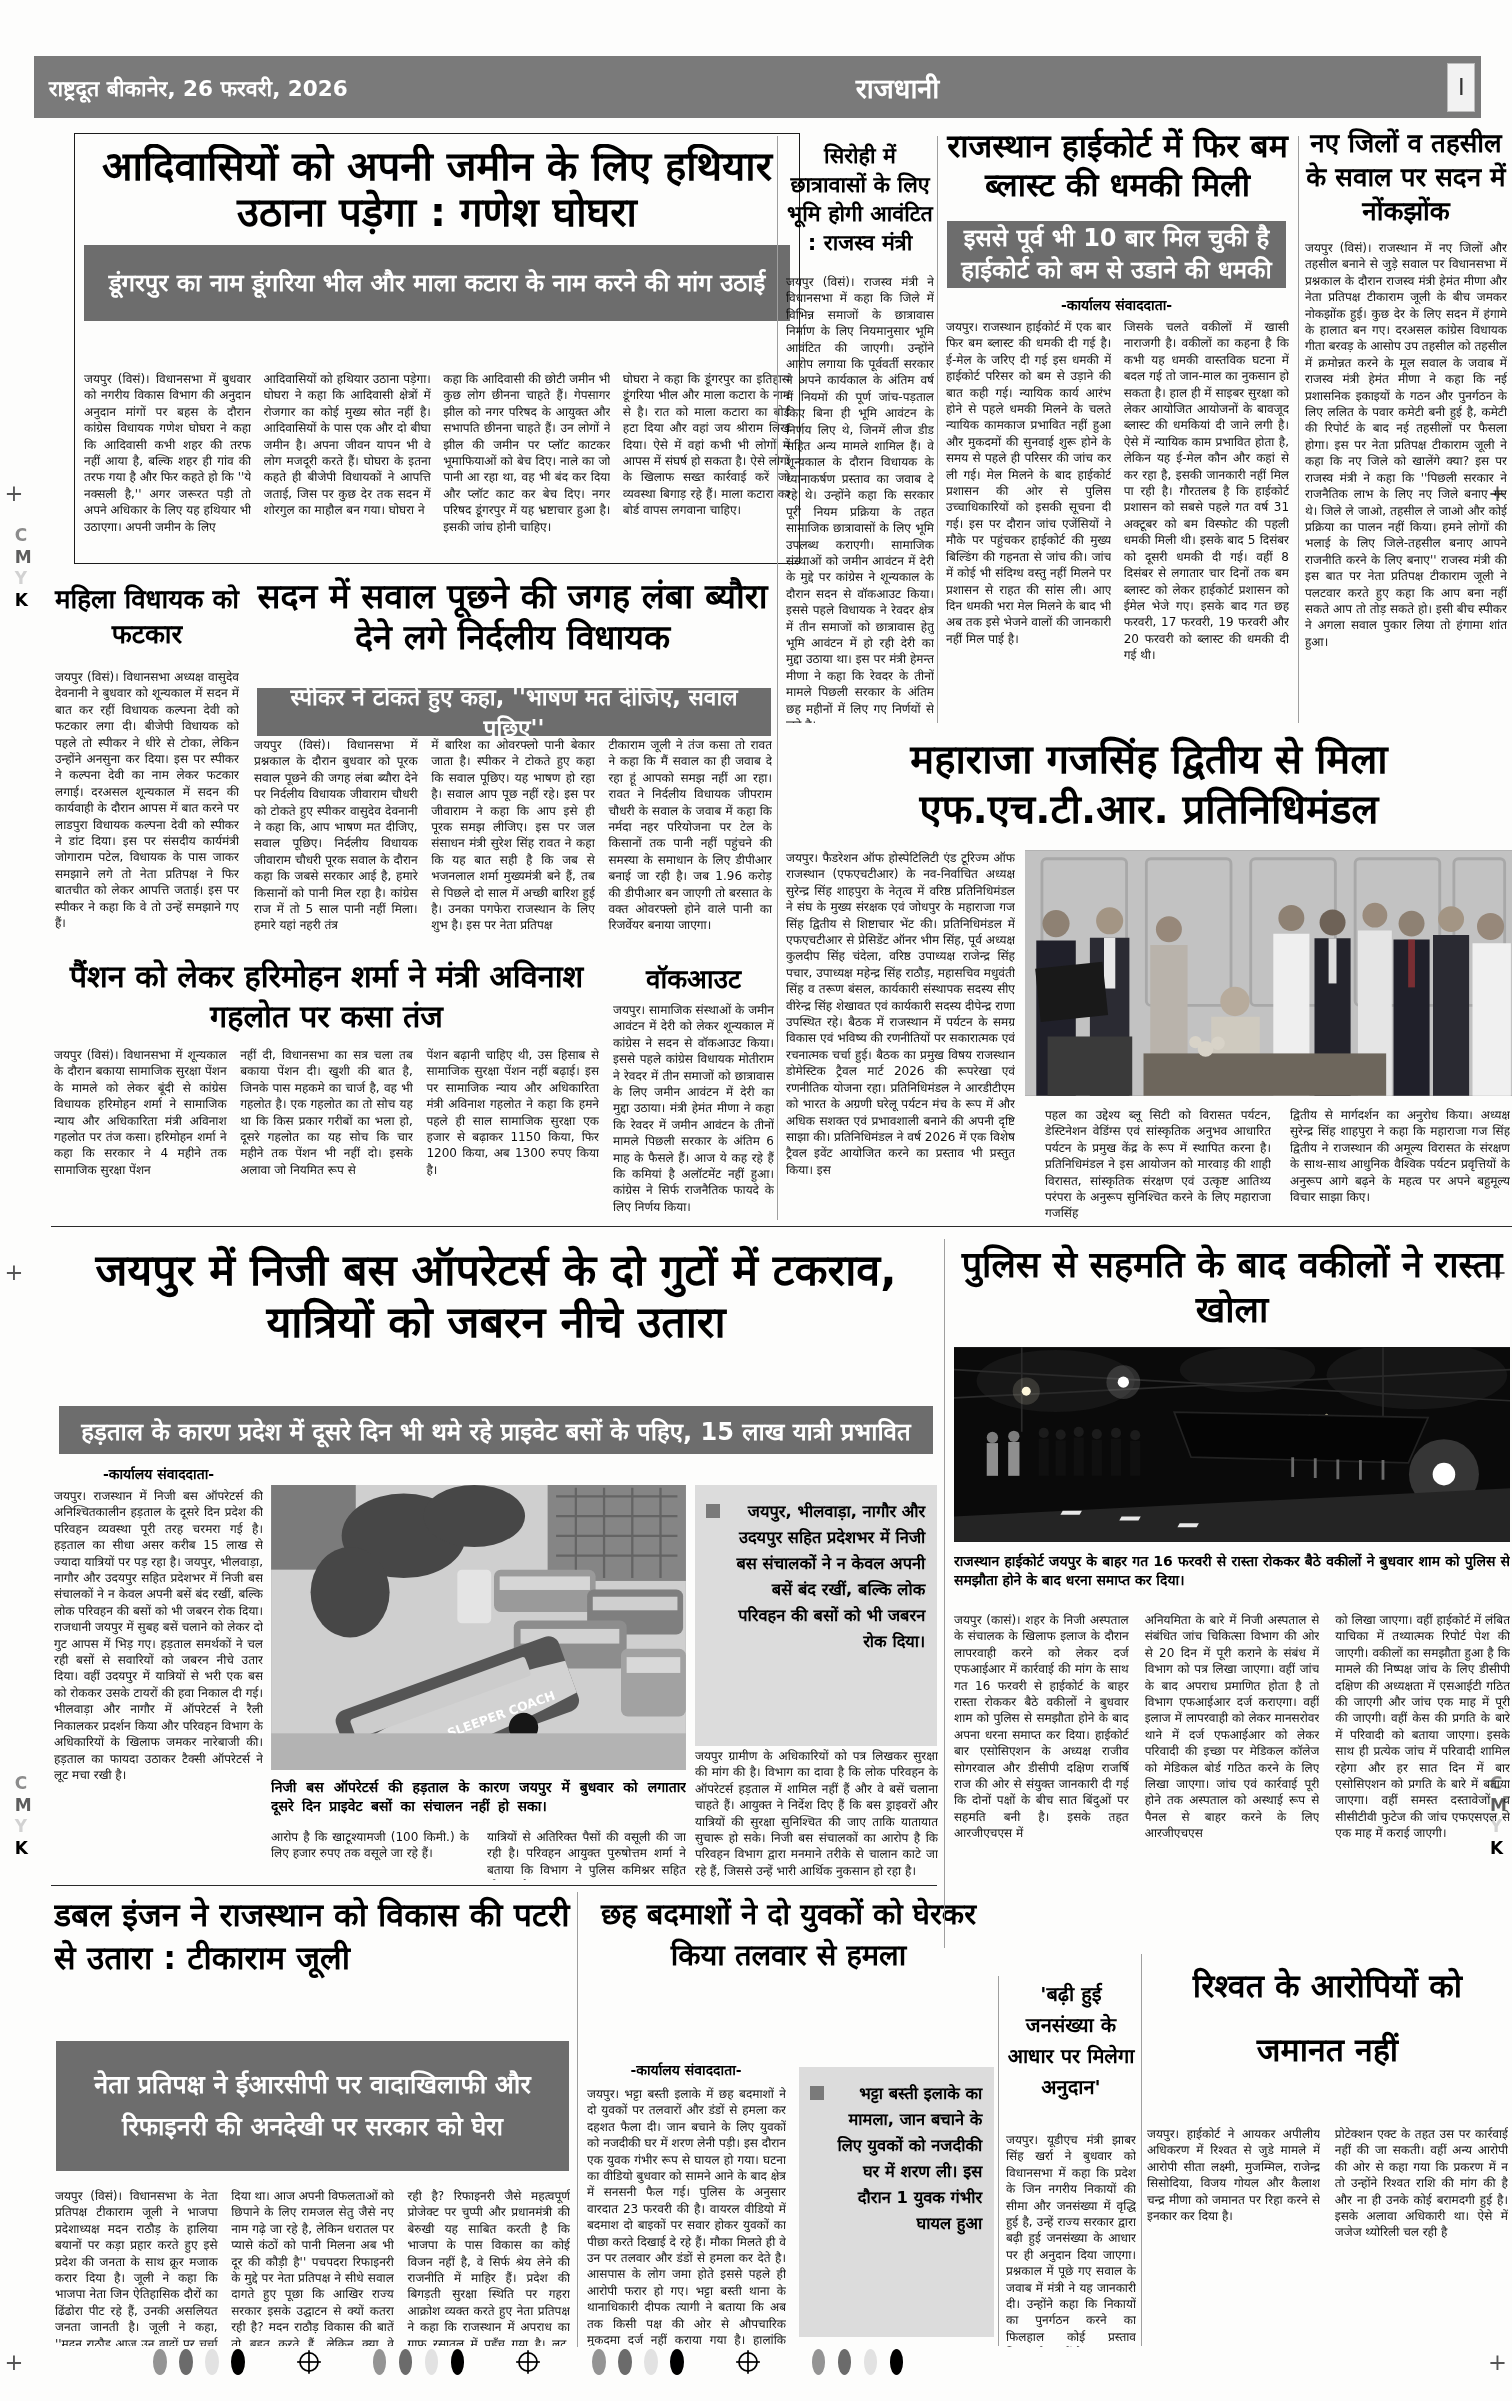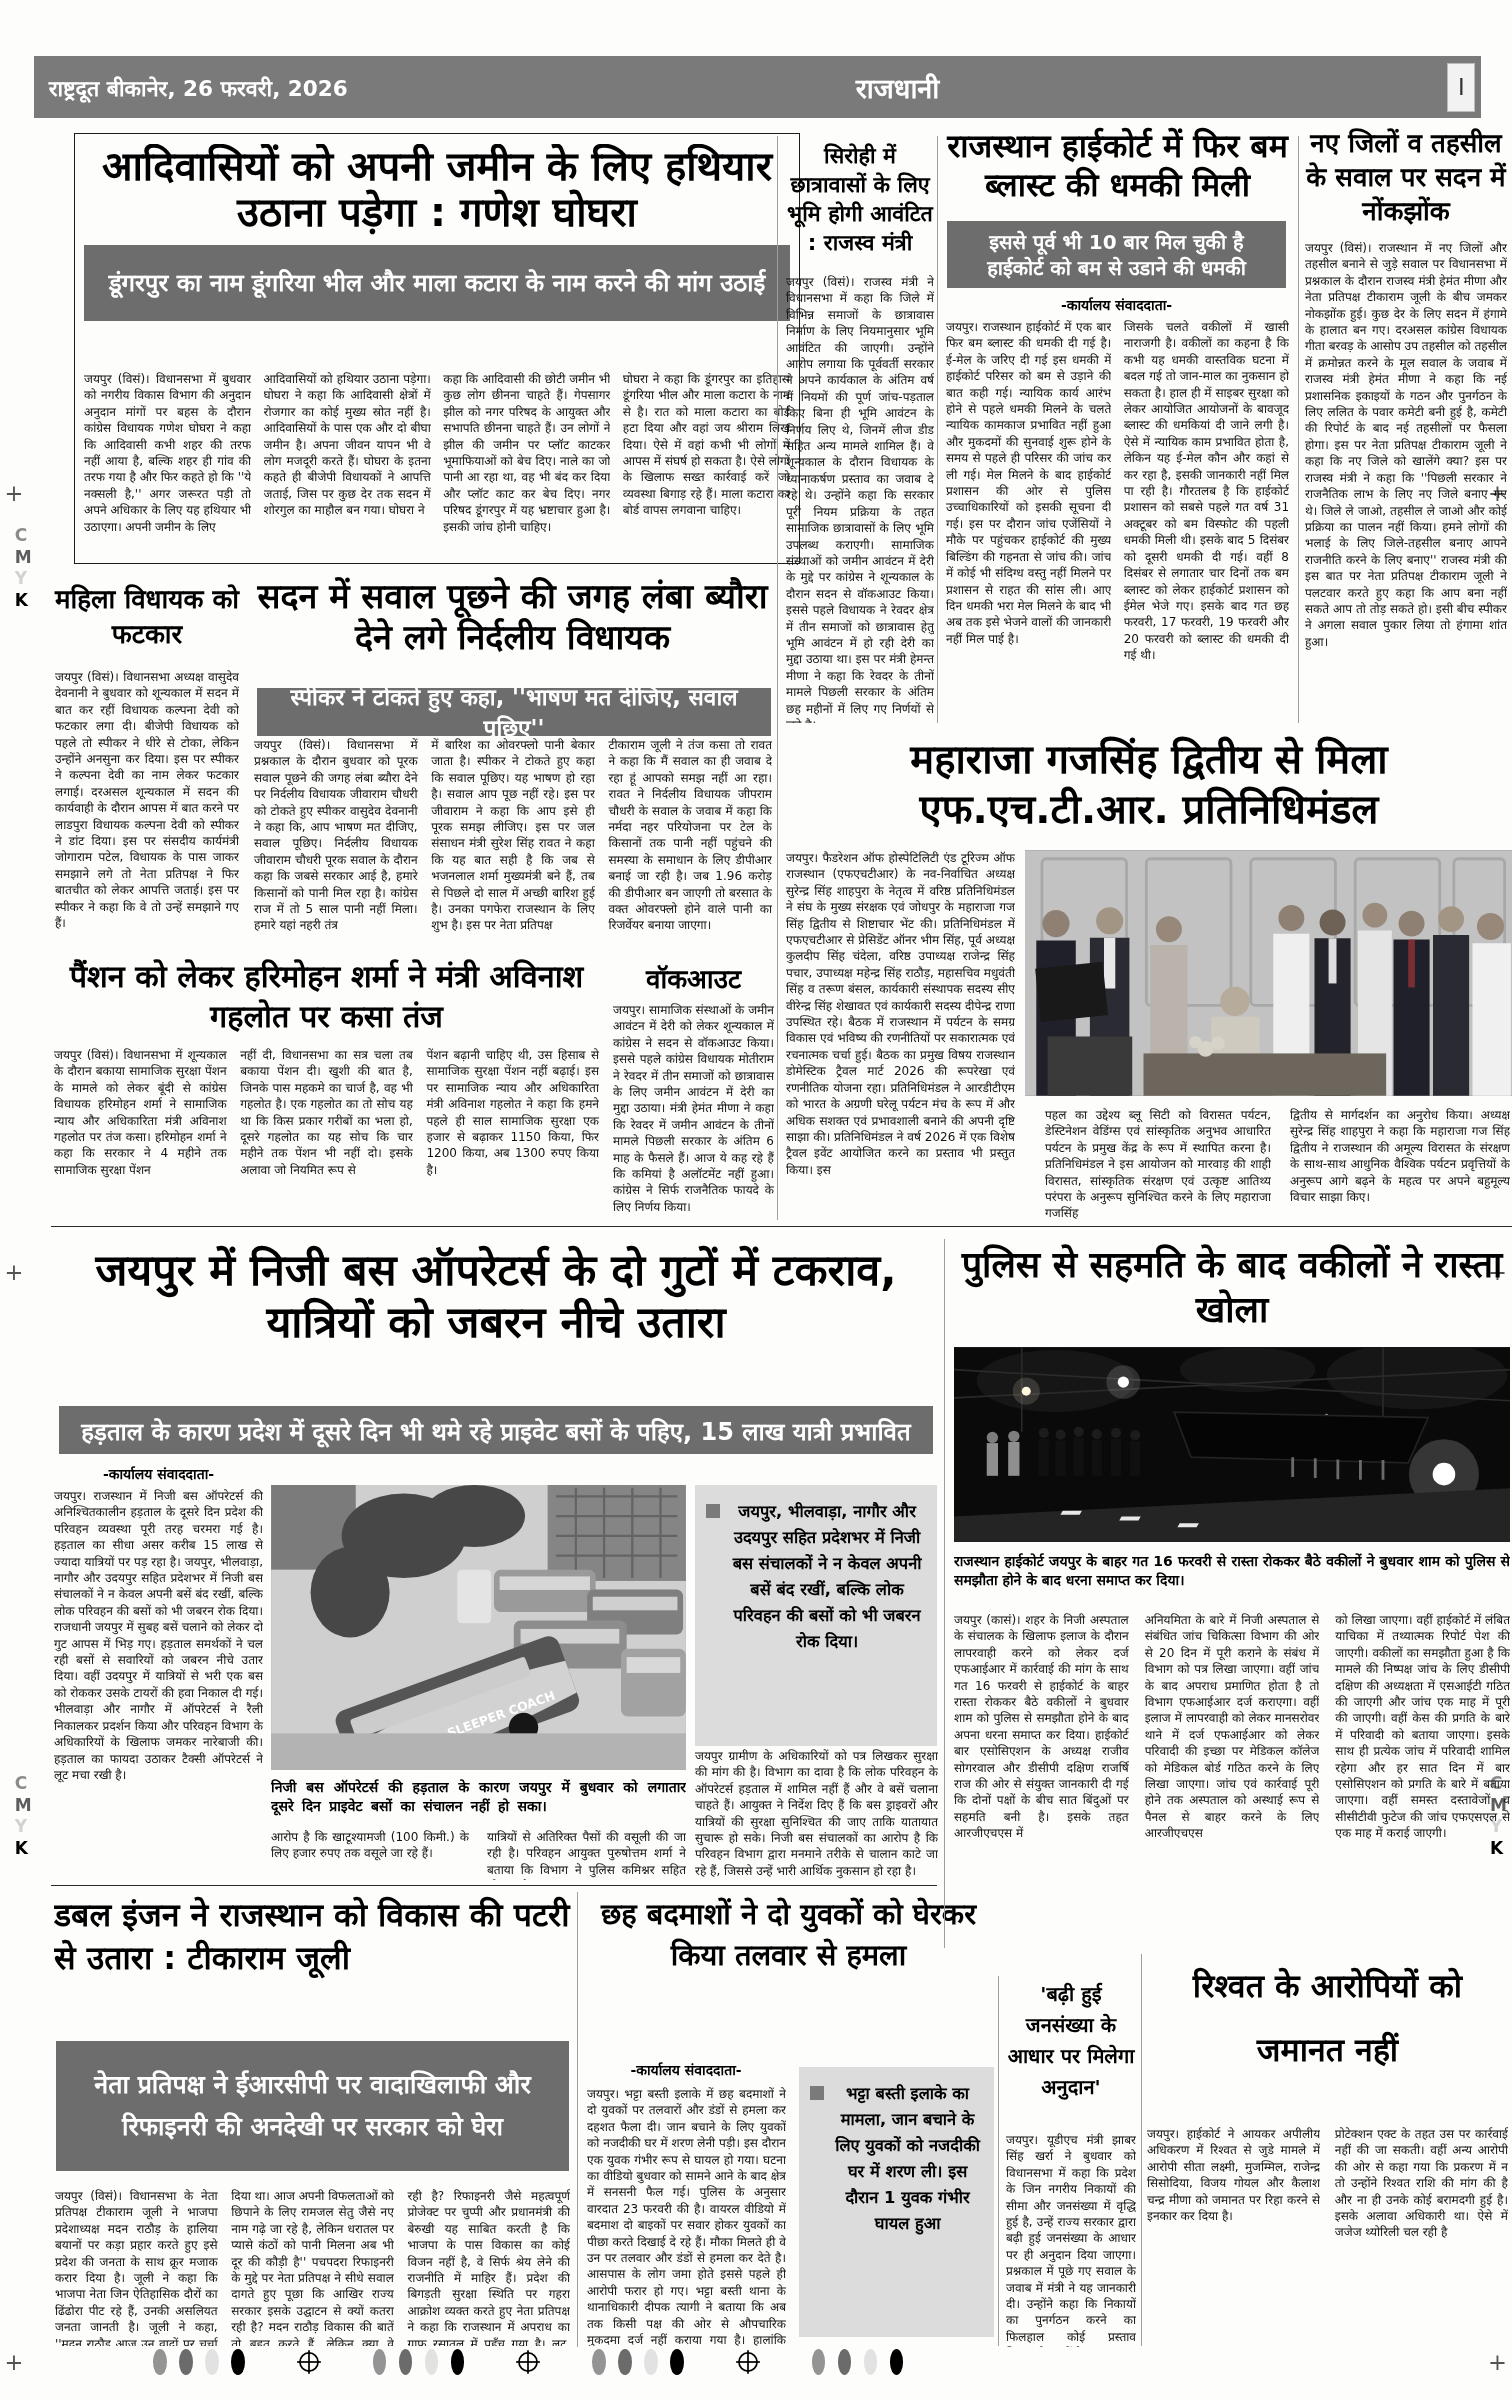--- a/index.html
+++ b/index.html
@@ -6,21 +6,21 @@
   #page{position:relative;width:1512px;height:2401px;background:#fdfdfc;margin:0 auto;overflow:hidden;
         font-family:"DejaVu Sans","Liberation Sans",sans-serif;color:#121212;}
   .abs{position:absolute;}
   .hl{font-weight:bold;color:#000;text-align:center;overflow:hidden;}
   .bar{background:#6d6d6d;color:#fff;font-weight:bold;text-align:center;display:flex;align-items:center;justify-content:center;overflow:hidden;}
   .bt{font-size:12px;line-height:16.4px;text-align:justify;overflow:hidden;color:#131313;}
   .by{font-weight:bold;text-align:center;font-size:14px;color:#000;}
   .cap{font-weight:bold;font-size:14px;line-height:19px;text-align:justify;color:#000;overflow:hidden;}
   .pull{background:#dcdcdc;overflow:hidden;padding:13.6px 11.3px;display:flex;gap:9px;align-items:flex-start;}
   .pull .sq{flex:0 0 13.6px;height:13.6px;background:#7a7a7a;margin-top:5.6px;}
-  .pull .ptxt{font-weight:bold;font-size:16.4px;line-height:26px;text-align:center;color:#000;}
+  .pull .ptxt{font-weight:bold;font-size:16.4px;line-height:26px;text-align:right;color:#000;}
   .vr{position:absolute;width:1.1px;background:#9f9f9f;}
   .hr{position:absolute;height:1.1px;background:#2a2a2a;}
   .plus{position:absolute;color:#555;font-size:22.6px;font-weight:normal;}
   .cmyk{position:absolute;display:flex;flex-direction:column;font-weight:bold;font-size:17px;line-height:21.5px;font-family:"DejaVu Sans",sans-serif;}
   .regrow{position:absolute;display:flex;align-items:center;}
   .regdots{display:flex;gap:12.4px;margin:0 51px;}
   .regdots span{display:block;width:13.6px;height:26px;border-radius:50%;}
   .photo{position:absolute;overflow:hidden;background:#888;}
   .photo svg{display:block;}
   .boxed{border:1.7px solid #1c1c1c;margin-left:23px;}
@@ -107,21 +107,21 @@
   </div>
 
   <div class="abs hl" style="left:613px;top:960px;width:161px;font-size:26px;height:35px;">वॉकआउट</div>
   <div class="abs bt" style="left:613px;top:1002px;width:161px;height:217px;">जयपुर। सामाजिक संस्थाओं के जमीन आवंटन में देरी को लेकर शून्यकाल में कांग्रेस ने सदन से वॉकआउट किया। इससे पहले कांग्रेस विधायक मोतीराम ने रेवदर में तीन समाजों को छात्रावास के लिए जमीन आवंटन में देरी का मुद्दा उठाया। मंत्री हेमंत मीणा ने कहा कि रेवदर में जमीन आवंटन के तीनों मामले पिछली सरकार के अंतिम 6 माह के फैसले हैं। आज ये कह रहे हैं कि कमियां है अलॉटमेंट नहीं हुआ। कांग्रेस ने सिर्फ राजनैतिक फायदे के लिए निर्णय किया।</div>
 
   <div class="abs hl" style="left:786px;top:141px;width:148px;font-size:21.5px;line-height:1.35;height:121px;">सिरोही में छात्रावासों के लिए भूमि होगी आवंटित : राजस्व मंत्री</div>
   <div class="abs bt" style="left:786px;top:274px;width:148px;height:449px;">जयपुर (विसं)। राजस्व मंत्री ने विधानसभा में कहा कि जिले में विभिन्न समाजों के छात्रावास निर्माण के लिए नियमानुसार भूमि आवंटित की जाएगी। उन्होंने आरोप लगाया कि पूर्ववर्ती सरकार ने अपने कार्यकाल के अंतिम वर्ष में नियमों की पूर्ण जांच-पड़ताल किए बिना ही भूमि आवंटन के निर्णय लिए थे, जिनमें लीज डीड सहित अन्य मामले शामिल हैं। वे शून्यकाल के दौरान विधायक के ध्यानाकर्षण प्रस्ताव का जवाब दे रहे थे। उन्होंने कहा कि सरकार पूरी नियम प्रक्रिया के तहत सामाजिक छात्रावासों के लिए भूमि उपलब्ध कराएगी। सामाजिक संस्थाओं को जमीन आवंटन में देरी के मुद्दे पर कांग्रेस ने शून्यकाल के दौरान सदन से वॉकआउट किया। इससे पहले विधायक ने रेवदर क्षेत्र में तीन समाजों को छात्रावास हेतु भूमि आवंटन में हो रही देरी का मुद्दा उठाया था। इस पर मंत्री हेमन्त मीणा ने कहा कि रेवदर के तीनों मामले पिछली सरकार के अंतिम छह महीनों में लिए गए निर्णयों से जुड़े है।</div>
 
   <div class="abs hl" style="left:944px;top:127px;width:347px;font-size:32px;line-height:1.22;height:85px;">राजस्थान हाईकोर्ट में फिर बम ब्लास्ट की धमकी मिली</div>
   <div class="abs bar" style="left:947px;top:221px;width:339px;height:67px;">
-    <span style="font-size:20px;line-height:1.3;padding:0 18px;">इससे पूर्व भी 10 बार मिल चुकी है हाईकोर्ट को बम से उडाने की धमकी</span>
+    <span style="font-size:24px;line-height:1.3;padding:0 8px;">इससे पूर्व भी 10 बार मिल चुकी है हाईकोर्ट को बम से उडाने की धमकी</span>
   </div>
   <div class="abs by" style="left:947px;top:295px;width:339px;">-कार्यालय संवाददाता-</div>
   <div class="abs" style="left:946px;top:319px;width:343px;height:404px;display:flex;gap:12.4px;">
     <div class="bt" style="flex:1;">जयपुर। राजस्थान हाईकोर्ट में एक बार फिर बम ब्लास्ट की धमकी दी गई है। ई-मेल के जरिए दी गई इस धमकी में हाईकोर्ट परिसर को बम से उड़ाने की बात कही गई। न्यायिक कार्य आरंभ होने से पहले धमकी मिलने के चलते न्यायिक कामकाज प्रभावित नहीं हुआ और मुकदमों की सुनवाई शुरू होने के समय से पहले ही परिसर की जांच कर ली गई। मेल मिलने के बाद हाईकोर्ट प्रशासन की ओर से पुलिस उच्चाधिकारियों को इसकी सूचना दी गई। इस पर दौरान जांच एजेंसियों ने मौके पर पहुंचकर हाईकोर्ट की मुख्य बिल्डिंग की गहनता से जांच की। जांच में कोई भी संदिग्ध वस्तु नहीं मिलने पर प्रशासन से राहत की सांस ली। आए दिन धमकी भरा मेल मिलने के बाद भी अब तक इसे भेजने वालों की जानकारी नहीं मिल पाई है।</div>
     <div class="bt" style="flex:1;">जिसके चलते वकीलों में खासी नाराजगी है। वकीलों का कहना है कि कभी यह धमकी वास्तविक घटना में बदल गई तो जान-माल का नुकसान हो सकता है। हाल ही में साइबर सुरक्षा को लेकर आयोजित आयोजनों के बावजूद ब्लास्ट की धमकियां दी जाने लगी है। ऐसे में न्यायिक काम प्रभावित होता है, लेकिन यह ई-मेल कौन और कहां से कर रहा है, इसकी जानकारी नहीं मिल पा रही है। गौरतलब है कि हाईकोर्ट प्रशासन को सबसे पहले गत वर्ष 31 अक्टूबर को बम विस्फोट की पहली धमकी मिली थी। इसके बाद 5 दिसंबर को दूसरी धमकी दी गई। वहीं 8 दिसंबर से लगातार चार दिनों तक बम ब्लास्ट को लेकर हाईकोर्ट प्रशासन को ईमेल भेजे गए। इसके बाद गत छह फरवरी, 17 फरवरी, 19 फरवरी और 20 फरवरी को ब्लास्ट की धमकी दी गई थी।</div>
   </div>
 
   <div class="abs hl" style="left:1305px;top:127px;width:202px;font-size:26px;line-height:1.3;height:104px;">नए जिलों व तहसील के सवाल पर सदन में नोंकझोंक</div>
   <div class="abs bt" style="left:1305px;top:240px;width:202px;height:483px;">जयपुर (विसं)। राजस्थान में नए जिलों और तहसील बनाने से जुड़े सवाल पर विधानसभा में प्रश्नकाल के दौरान राजस्व मंत्री हेमंत मीणा और नेता प्रतिपक्ष टीकाराम जूली के बीच जमकर नोकझोंक हुई। कुछ देर के लिए सदन में हंगामे के हालात बन गए। दरअसल कांग्रेस विधायक गीता बरवड़ के आसोप उप तहसील को तहसील में क्रमोन्नत करने के मूल सवाल के जवाब में राजस्व मंत्री हेमंत मीणा ने कहा कि नई प्रशासनिक इकाइयों के गठन और पुनर्गठन के लिए ललित के पवार कमेटी बनी हुई है, कमेटी की रिपोर्ट के बाद नई तहसीलों पर फैसला होगा। इस पर नेता प्रतिपक्ष टीकाराम जूली ने कहा कि नए जिले को खालेंगे क्या? इस पर राजस्व मंत्री ने कहा कि ''पिछली सरकार ने राजनैतिक लाभ के लिए नए जिले बनाए गए थे। जिले ले जाओ, तहसील ले जाओ और कोई प्रक्रिया का पालन नहीं किया। हमने लोगों की भलाई के लिए जिले-तहसील बनाए आपने राजनीति करने के लिए बनाए'' राजस्व मंत्री की इस बात पर नेता प्रतिपक्ष टीकाराम जूली ने पलटवार करते हुए कहा कि आप बना नहीं सकते आप तो तोड़ सकते हो। इसी बीच स्पीकर ने अगला सवाल पुकार लिया तो हंगामा शांत हुआ।</div>
 

